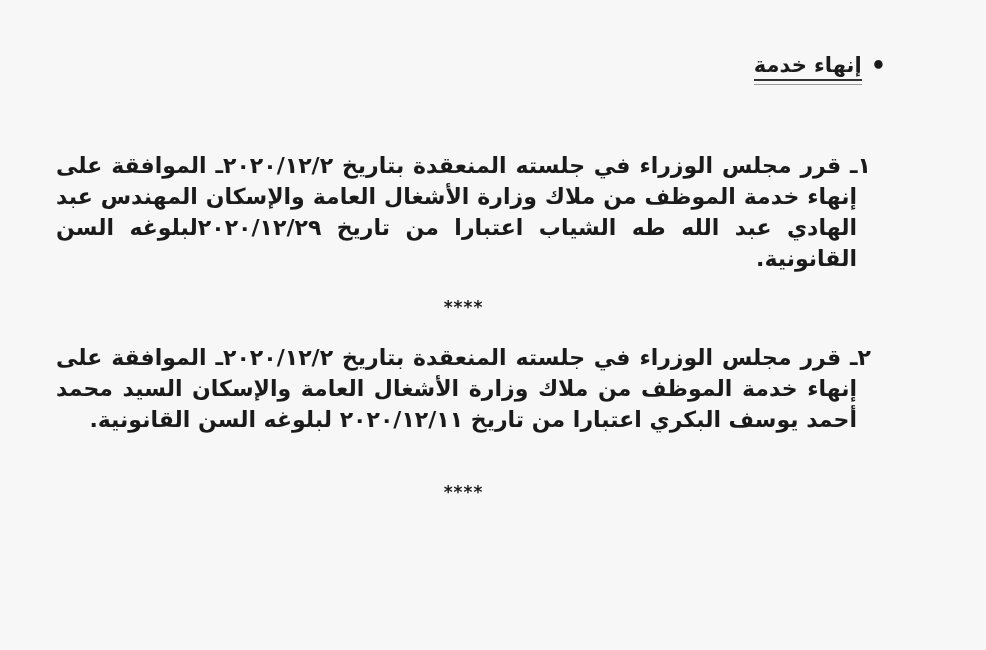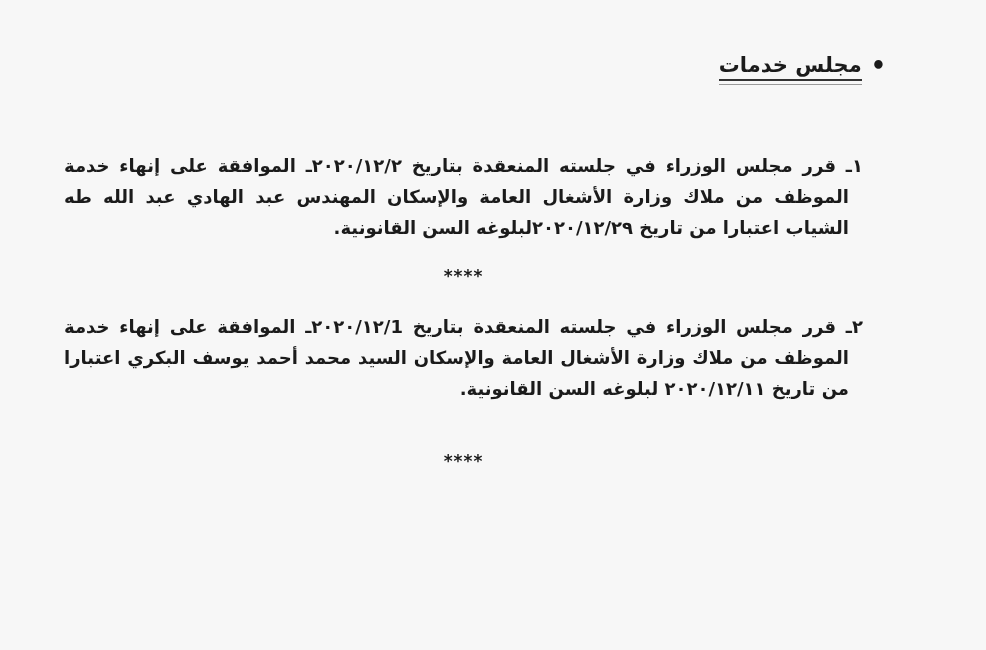--- a/index.html
+++ b/index.html
@@ -59,22 +59,22 @@
     height: 1px;
     background: #9a9a9a;
   }
   .column {
     position: absolute;
     top: 140px;
     right: 106px;
     left: 47px;
   }
   .decree {
-    margin: 17px;
-    font-size: 18px;
+    margin: 9px;
+    font-size: 22px;
     line-height: 31px;
     text-align: justify;
     text-indent: -14px;
     padding-right: 14px;
     letter-spacing: 0;
   }
   .d1 { margin-top: 10px; }
   .d2 { margin-top: 24px; }
   .d3 { margin-top: 14px; }
   .stars {
@@ -89,29 +89,29 @@
   .stars.second { margin-top: 46px; }
 </style>
 </head>
 <body>
 
 <div class="page">
 
   <div class="top-stars">****</div>
 
   <div class="heading">
-    <span class="bullet">•</span><span class="heading-label">مجلس خدمات</span>
+    <span class="bullet">•</span><span class="heading-label">إنهاء خدمة</span>
   </div>
 
   <div class="column">
 
     <p class="decree d1">١ـ قرر مجلس الوزراء في جلسته المنعقدة بتاريخ ٢٠٢٠/١٢/٢ـ الموافقة على إنهاء خدمة الموظف من ملاك وزارة الأشغال العامة والإسكان المهندس عبد الهادي عبد الله طه الشياب اعتبارا من تاريخ ٢٠٢٠/١٢/٢٩لبلوغه السن القانونية.</p>
 
     <div class="stars">****</div>
 
-    <p class="decree d2">٢ـ قرر مجلس الوزراء في جلسته المنعقدة بتاريخ ٢٠٢٠/١٢/1ـ الموافقة على إنهاء خدمة الموظف من ملاك وزارة الأشغال العامة والإسكان السيد محمد أحمد يوسف البكري اعتبارا من تاريخ ٢٠٢٠/١٢/١١ لبلوغه السن القانونية.</p>
+    <p class="decree d2">٢ـ قرر مجلس الوزراء في جلسته المنعقدة بتاريخ ٢٠٢٠/١٢/٢ـ الموافقة على إنهاء خدمة الموظف من ملاك وزارة الأشغال العامة والإسكان السيد محمد أحمد يوسف البكري اعتبارا من تاريخ ٢٠٢٠/١٢/١١ لبلوغه السن القانونية.</p>
 
     <div class="stars second">****</div>
 
 
   </div>
 
 </div>
 
 </body></html>

